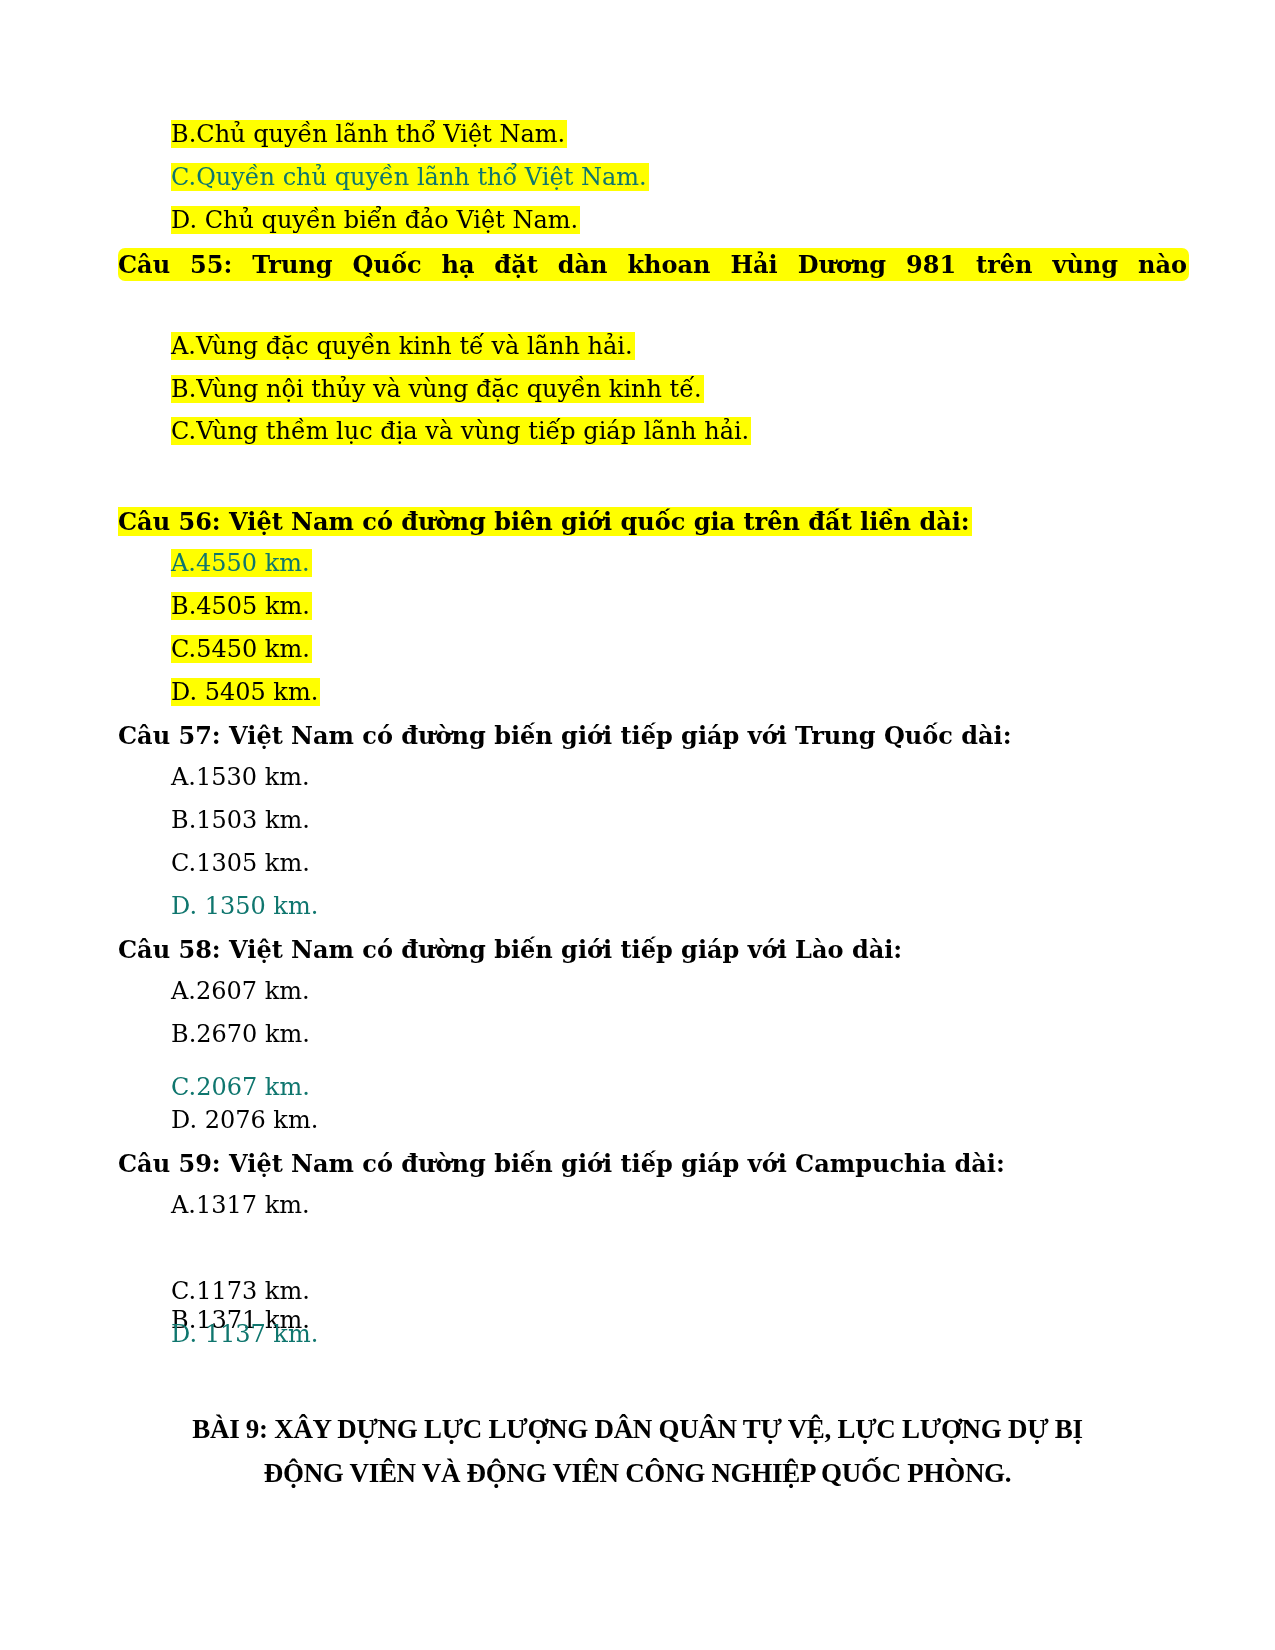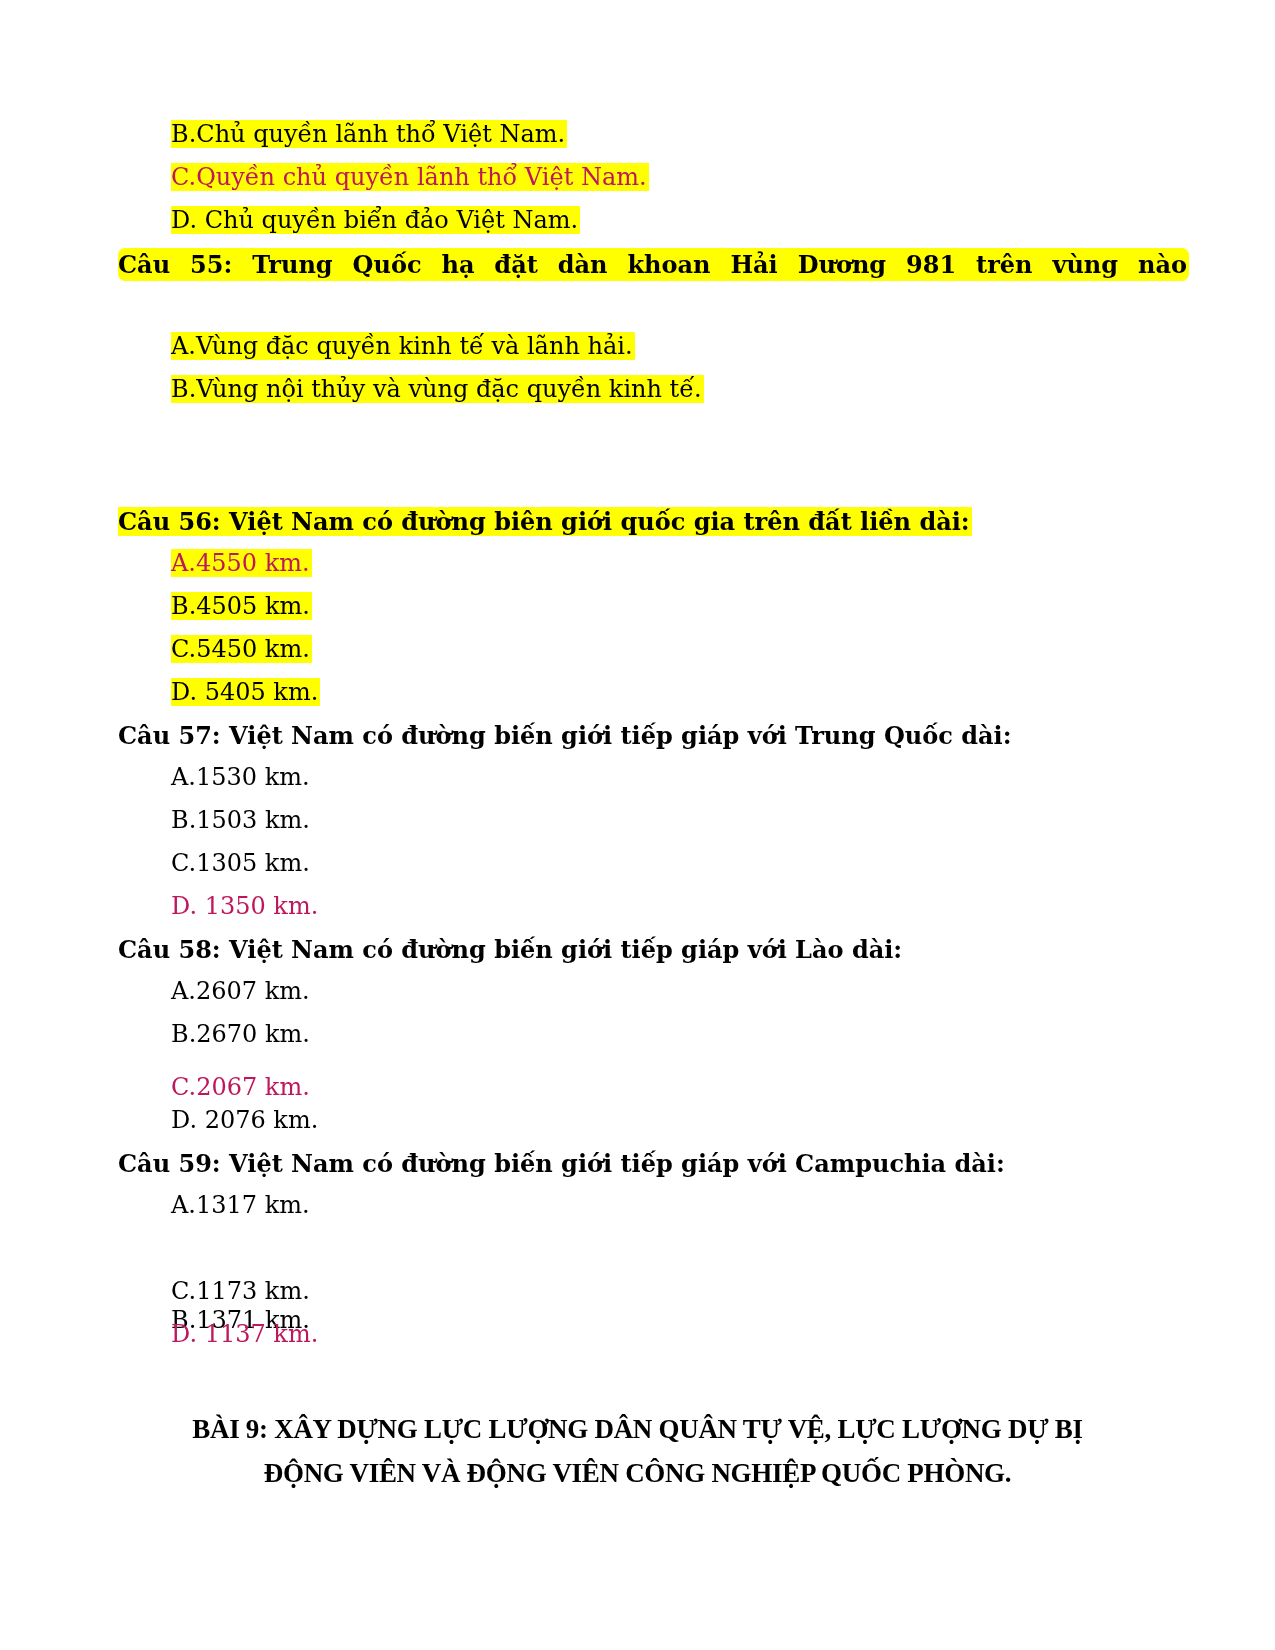--- a/index.html
+++ b/index.html
@@ -36,21 +36,21 @@
   .q {
     left: 118px;
     font-weight: bold;
     font-size: 24px;
   }
   .hl {
     background: #ffff00;
     padding-right: 2px;
   }
   .red {
-    color: #be185d;
+    color: #0f766e;
   }
   .q.justify {
     width: 1069px;
     text-align: justify;
     text-align-last: justify;
     border-radius: 7px;
   }
   .heading {
     position: absolute;
     left: 0;
@@ -77,20 +77,23 @@
   <div class="line opt" style="top:204px">
     <span class="hl">D.  Chủ quyền biển đảo Việt Nam.</span>
   </div>
 
   <div class="line q justify hl" style="top:248px">Câu 55: Trung Quốc hạ đặt dàn khoan Hải Dương 981 trên vùng nào</div>
   <div class="line opt" style="top:330px">
     <span class="hl">A.Vùng đặc quyền kinh tế và lãnh hải.</span>
   </div>
   <div class="line opt" style="top:373px">
     <span class="hl">B.Vùng nội thủy và vùng đặc quyền kinh tế.</span>
+  </div>
+  <div class="line opt" style="top:415px">
+    <span class="hl">C.Vùng thềm lục địa và vùng tiếp giáp lãnh hải.</span>
   </div>
 
   <div class="line q" style="top:505px">
     <span class="hl">Câu 56: Việt Nam có đường biên giới quốc gia trên đất liền dài:</span>
   </div>
   <div class="line opt red" style="top:547px">
     <span class="hl">A.4550 km.</span>
   </div>
   <div class="line opt" style="top:590px">
     <span class="hl">B.4505 km.</span>

